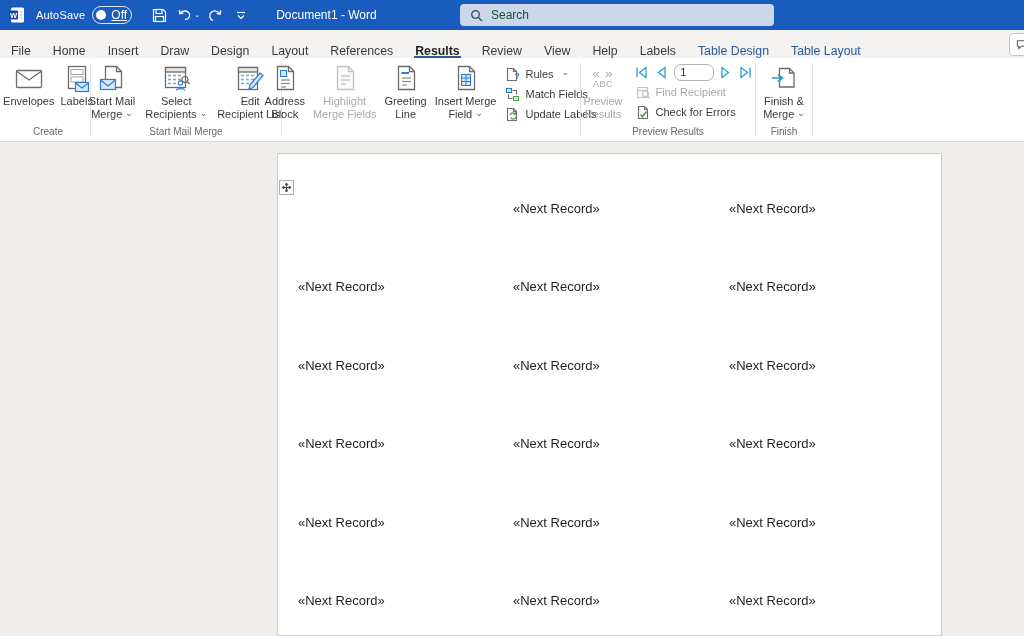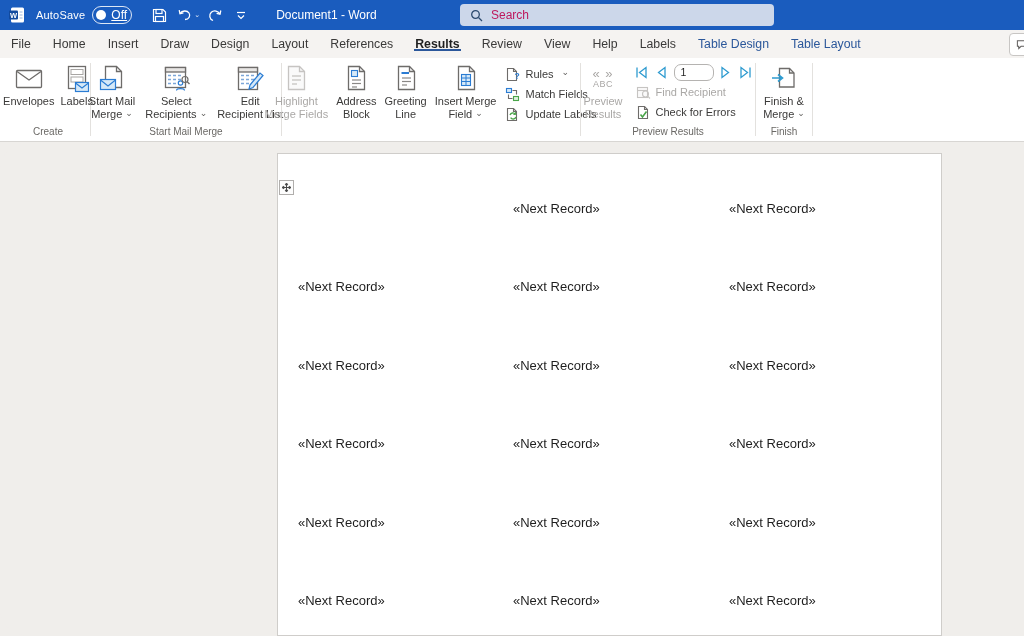--- a/index.html
+++ b/index.html
@@ -23,25 +23,25 @@
   .toggle-state{font-size:12px;margin-left:5px;color:#fff;text-decoration:underline;}
   .tb-icon{width:26px;height:22px;display:flex;align-items:center;justify-content:center;border-radius:3px;}
   .chev-mini{font-size:7px;margin-left:-4px;margin-right:2px;opacity:.9;}
   .doc-title{font-size:12px;margin-left:22px;white-space:nowrap;}
   .search-box{
     position:absolute;left:460px;top:4px;width:314px;height:22px;
     background:#ccd7ea;border-radius:4px;display:flex;align-items:center;
     color:#24395a;cursor:pointer;
   }
   .search-box .mag{margin:0 8px 0 10px;display:flex;}
-  .search-box .ph{font-size:12px;color:#be185d;}
+  .search-box .ph{font-size:12px;color:#14532d;}
   
   .tabrow{
     position:absolute;left:0;top:30px;width:1024px;height:28px;
-    background:#f5f3f1;display:flex;align-items:center;font-size:12.3px;color:#3b3a39;
+    background:#f5f3f1;display:flex;align-items:flex-end;font-size:12.3px;color:#3b3a39;
   }
   .tab{display:flex;align-items:center;padding:0 11px;position:relative;cursor:pointer;white-space:nowrap;}
   .tab.active{font-weight:bold;color:#1f1f1f;}
   .tab.active::after{content:"";position:absolute;left:10px;right:10px;bottom:0;height:2.5px;background:#2b579a;}
   .tab.contextual{color:#2b579a;}
   .comments-partial{
     position:absolute;right:-9px;top:3px;width:22px;height:21px;background:#fff;
     border:1px solid #c8c6c4;border-radius:4px;display:flex;align-items:center;justify-content:center;
   }
   
@@ -247,46 +247,46 @@
         <span class="lbl">Recipient List</span>
       </div>
     </div>
     <div class="g-name">Start Mail Merge</div>
   </div>
 
   <div class="rdiv"></div>
 
   <div class="rgroup" style="width:298px">
     <div class="g-content" style="gap:2px">
-      <div class="btn-large disabled">
-        <span class="icon-box">
-          <svg width="24" height="28" viewBox="0 0 24 28" fill="none" stroke="#c6c4c2" stroke-width="1.3">
-            <path d="M4.5 1.5 h11 l5 5 v18 h-16 z" fill="#fafafa"></path>
-            <path d="M15.5 1.5 v5 h5"></path>
-            <line x1="8" y1="11" x2="17" y2="11"></line>
-            <line x1="8" y1="15" x2="17" y2="15"></line>
-            <line x1="8" y1="19" x2="13" y2="19"></line>
-          </svg>
-        </span>
-        <span class="lbl">Highlight</span>
-        <span class="lbl">Merge Fields</span>
-      </div>
       <div class="btn-large">
         <span class="icon-box">
           <svg width="24" height="28" viewBox="0 0 24 28" fill="none">
             <path d="M4.5 1.5 h11 l5 5 v18 h-16 z" fill="#fff" stroke="#6e6c6a" stroke-width="1.3"></path>
             <path d="M15.5 1.5 v5 h5" stroke="#6e6c6a" stroke-width="1.3"></path>
             <rect x="7.5" y="5.5" width="6" height="6" fill="#d6e9f8" stroke="#2b7cd3" stroke-width="1.1"></rect>
             <line x1="8" y1="15" x2="17" y2="15" stroke="#8a8886" stroke-width="1.2"></line>
             <line x1="8" y1="18.5" x2="17" y2="18.5" stroke="#8a8886" stroke-width="1.2"></line>
             <line x1="8" y1="22" x2="13" y2="22" stroke="#8a8886" stroke-width="1.2"></line>
           </svg>
         </span>
         <span class="lbl">Address</span>
         <span class="lbl">Block</span>
+      </div>
+      <div class="btn-large disabled">
+        <span class="icon-box">
+          <svg width="24" height="28" viewBox="0 0 24 28" fill="none" stroke="#c6c4c2" stroke-width="1.3">
+            <path d="M4.5 1.5 h11 l5 5 v18 h-16 z" fill="#fafafa"></path>
+            <path d="M15.5 1.5 v5 h5"></path>
+            <line x1="8" y1="11" x2="17" y2="11"></line>
+            <line x1="8" y1="15" x2="17" y2="15"></line>
+            <line x1="8" y1="19" x2="13" y2="19"></line>
+          </svg>
+        </span>
+        <span class="lbl">Highlight</span>
+        <span class="lbl">Merge Fields</span>
       </div>
       <div class="btn-large">
         <span class="icon-box">
           <svg width="24" height="28" viewBox="0 0 24 28" fill="none">
             <path d="M4.5 1.5 h11 l5 5 v18 h-16 z" fill="#fff" stroke="#6e6c6a" stroke-width="1.3"></path>
             <path d="M15.5 1.5 v5 h5" stroke="#6e6c6a" stroke-width="1.3"></path>
             <line x1="7.5" y1="8" x2="15" y2="8" stroke="#2b7cd3" stroke-width="2"></line>
             <line x1="8" y1="13" x2="17" y2="13" stroke="#8a8886" stroke-width="1.2"></line>
             <line x1="8" y1="16.5" x2="17" y2="16.5" stroke="#8a8886" stroke-width="1.2"></line>
             <line x1="8" y1="20" x2="13" y2="20" stroke="#8a8886" stroke-width="1.2"></line>

